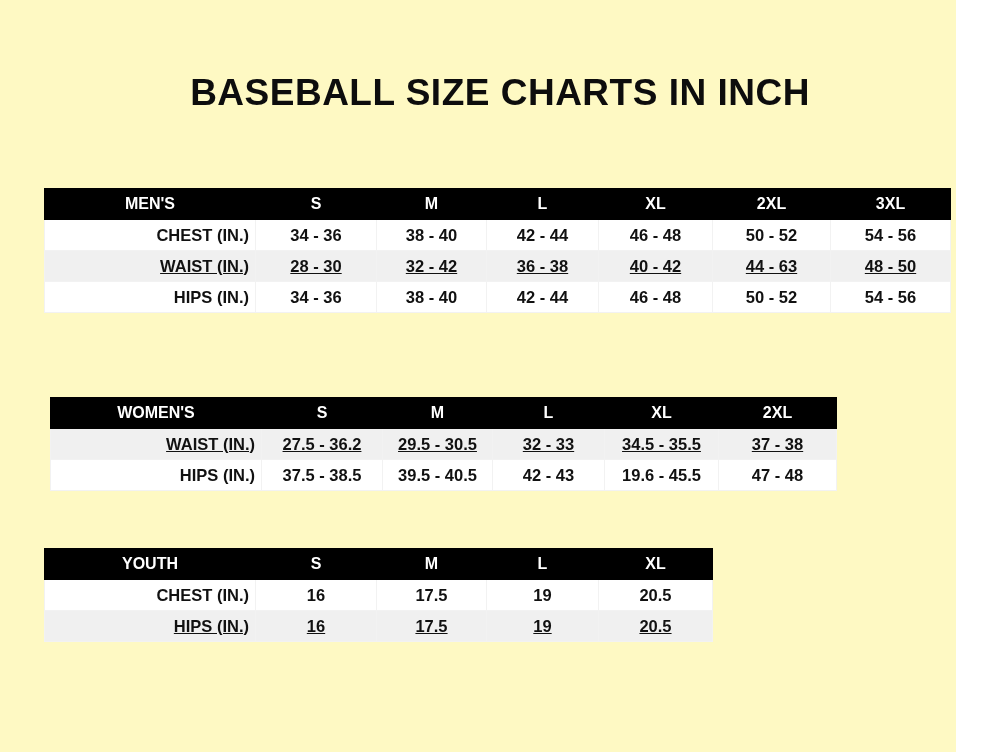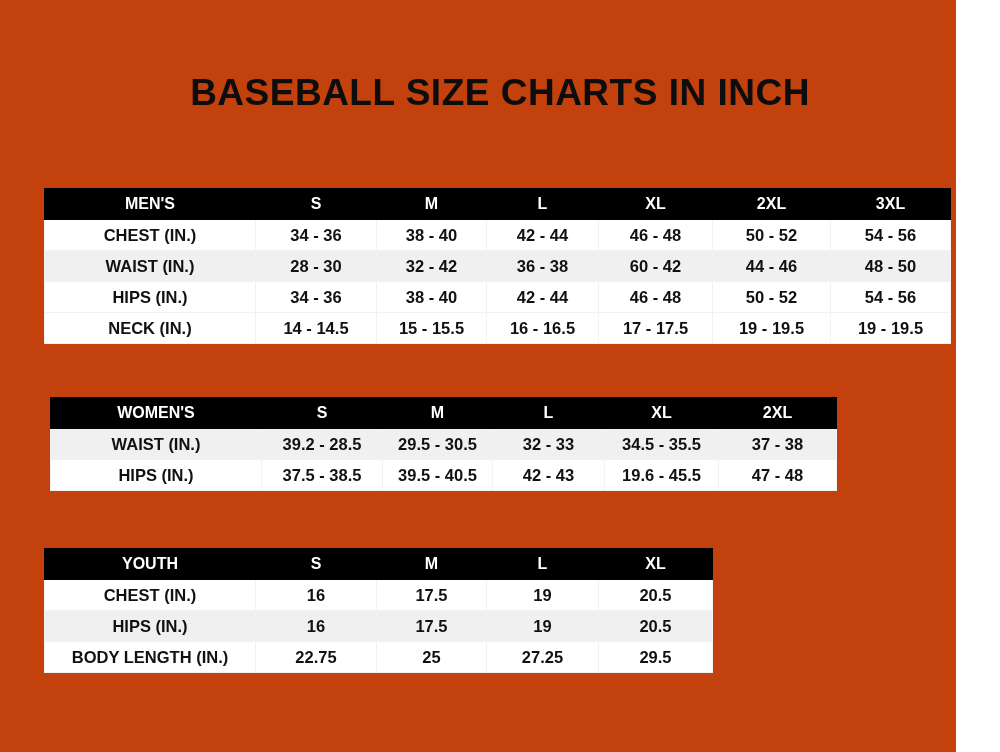--- a/index.html
+++ b/index.html
@@ -8,21 +8,21 @@
     padding: 0;
     width: 1000px;
     height: 752px;
     background: #ffffff;
     font-family: "Liberation Sans", sans-serif;
   }
   #page {
     position: relative;
     width: 956px;
     height: 752px;
-    background: #c2410c;
+    background: #fef9c3;
     overflow: hidden;
   }
   #title {
     position: absolute;
     top: 72px;
     left: 0;
     width: 1000px;
     text-align: center;
     font-size: 37px;
     font-weight: bold;
@@ -51,23 +51,25 @@
     border: 1px solid #000000;
   }
   .chart tbody td {
     font-size: 16.5px;
     height: 31px;
     padding: 0 6px;
     background: #ffffff;
   }
   .chart tbody tr.alt td {
     background: #f0f0f0;
+    text-decoration: underline;
   }
   .chart tbody td.rowhead {
     background: #ffffff;
+    text-align: right;
   }
   .chart tbody tr.alt td.rowhead {
     background: #f0f0f0;
   }
 
   
   #mens { top: 188px; left: 44px; }
   #mens thead th:nth-child(1), #mens tbody td:nth-child(1) { width: 211px; }
   #mens thead th:nth-child(2), #mens tbody td:nth-child(2) { width: 121px; }
   #mens thead th:nth-child(3), #mens tbody td:nth-child(3) { width: 110px; }
@@ -120,60 +122,51 @@
         <td>42 - 44</td>
         <td>46 - 48</td>
         <td>50 - 52</td>
         <td>54 - 56</td>
       </tr>
       <tr class="alt">
         <td class="rowhead">WAIST (IN.)</td>
         <td>28 - 30</td>
         <td>32 - 42</td>
         <td>36 - 38</td>
-        <td>60 - 42</td>
-        <td>44 - 46</td>
+        <td>40 - 42</td>
+        <td>44 - 63</td>
         <td>48 - 50</td>
       </tr>
       <tr>
         <td class="rowhead">HIPS (IN.)</td>
         <td>34 - 36</td>
         <td>38 - 40</td>
         <td>42 - 44</td>
         <td>46 - 48</td>
         <td>50 - 52</td>
         <td>54 - 56</td>
       </tr>
-      <tr>
-        <td class="rowhead">NECK (IN.)</td>
-        <td>14 - 14.5</td>
-        <td>15 - 15.5</td>
-        <td>16 - 16.5</td>
-        <td>17 - 17.5</td>
-        <td>19 - 19.5</td>
-        <td>19 - 19.5</td>
-      </tr>
     </tbody>
   </table>
 
   <table class="chart" id="womens">
     <thead>
       <tr>
         <th>WOMEN'S</th>
         <th>S</th>
         <th>M</th>
         <th>L</th>
         <th>XL</th>
         <th>2XL</th>
       </tr>
     </thead>
     <tbody>
       <tr class="alt">
         <td class="rowhead">WAIST (IN.)</td>
-        <td>39.2 - 28.5</td>
+        <td>27.5 - 36.2</td>
         <td>29.5 - 30.5</td>
         <td>32 - 33</td>
         <td>34.5 - 35.5</td>
         <td>37 - 38</td>
       </tr>
       <tr>
         <td class="rowhead">HIPS (IN.)</td>
         <td>37.5 - 38.5</td>
         <td>39.5 - 40.5</td>
         <td>42 - 43</td>
@@ -201,23 +194,16 @@
         <td>19</td>
         <td>20.5</td>
       </tr>
       <tr class="alt">
         <td class="rowhead">HIPS (IN.)</td>
         <td>16</td>
         <td>17.5</td>
         <td>19</td>
         <td>20.5</td>
       </tr>
-      <tr>
-        <td class="rowhead">BODY LENGTH (IN.)</td>
-        <td>22.75</td>
-        <td>25</td>
-        <td>27.25</td>
-        <td>29.5</td>
-      </tr>
     </tbody>
   </table>
 
 </div>
 
 </body></html>

